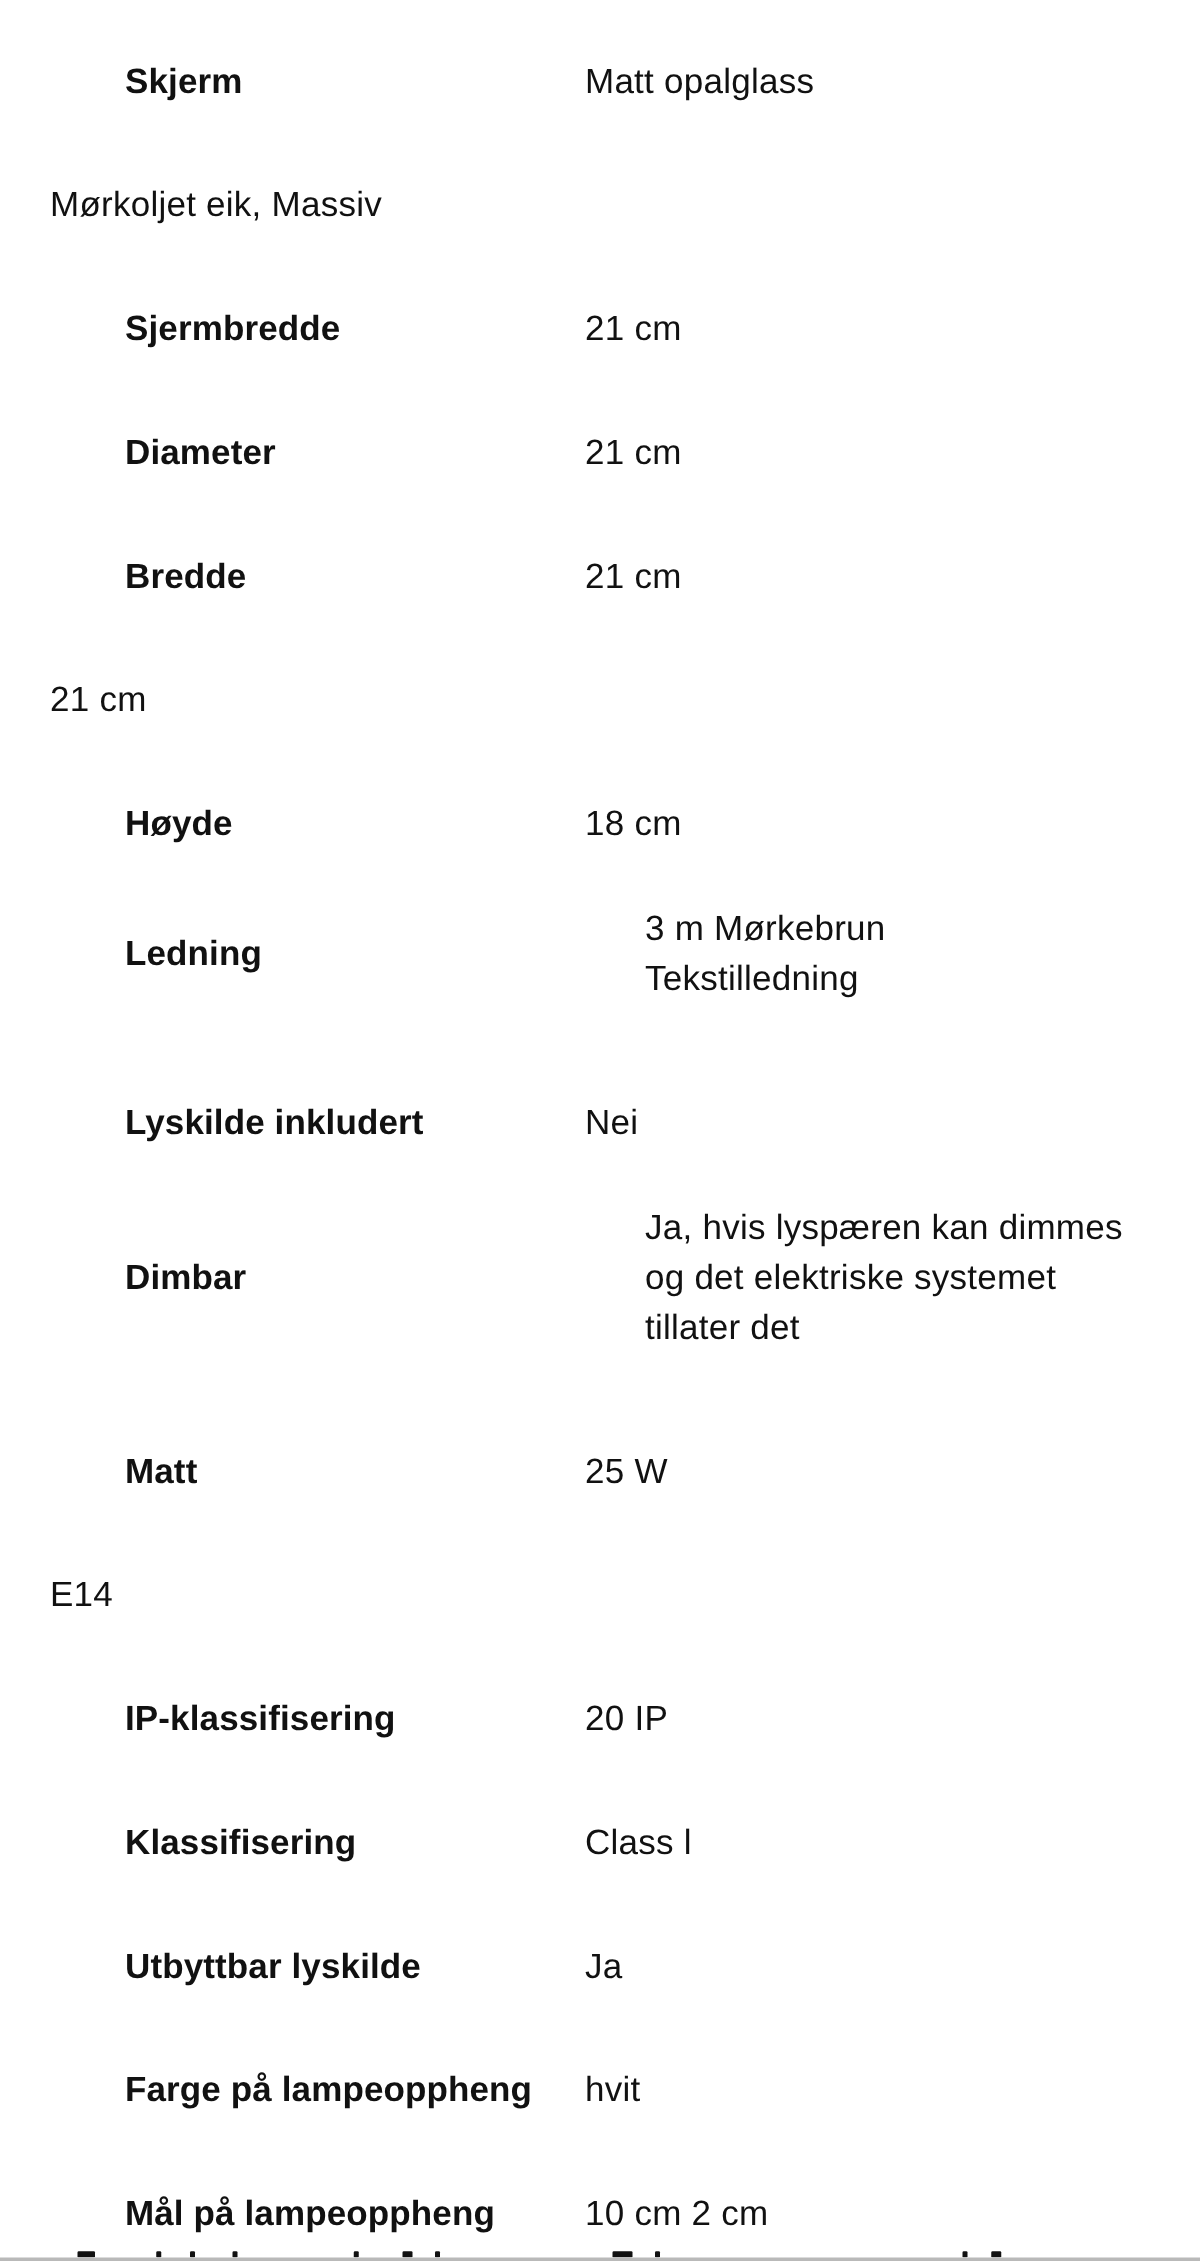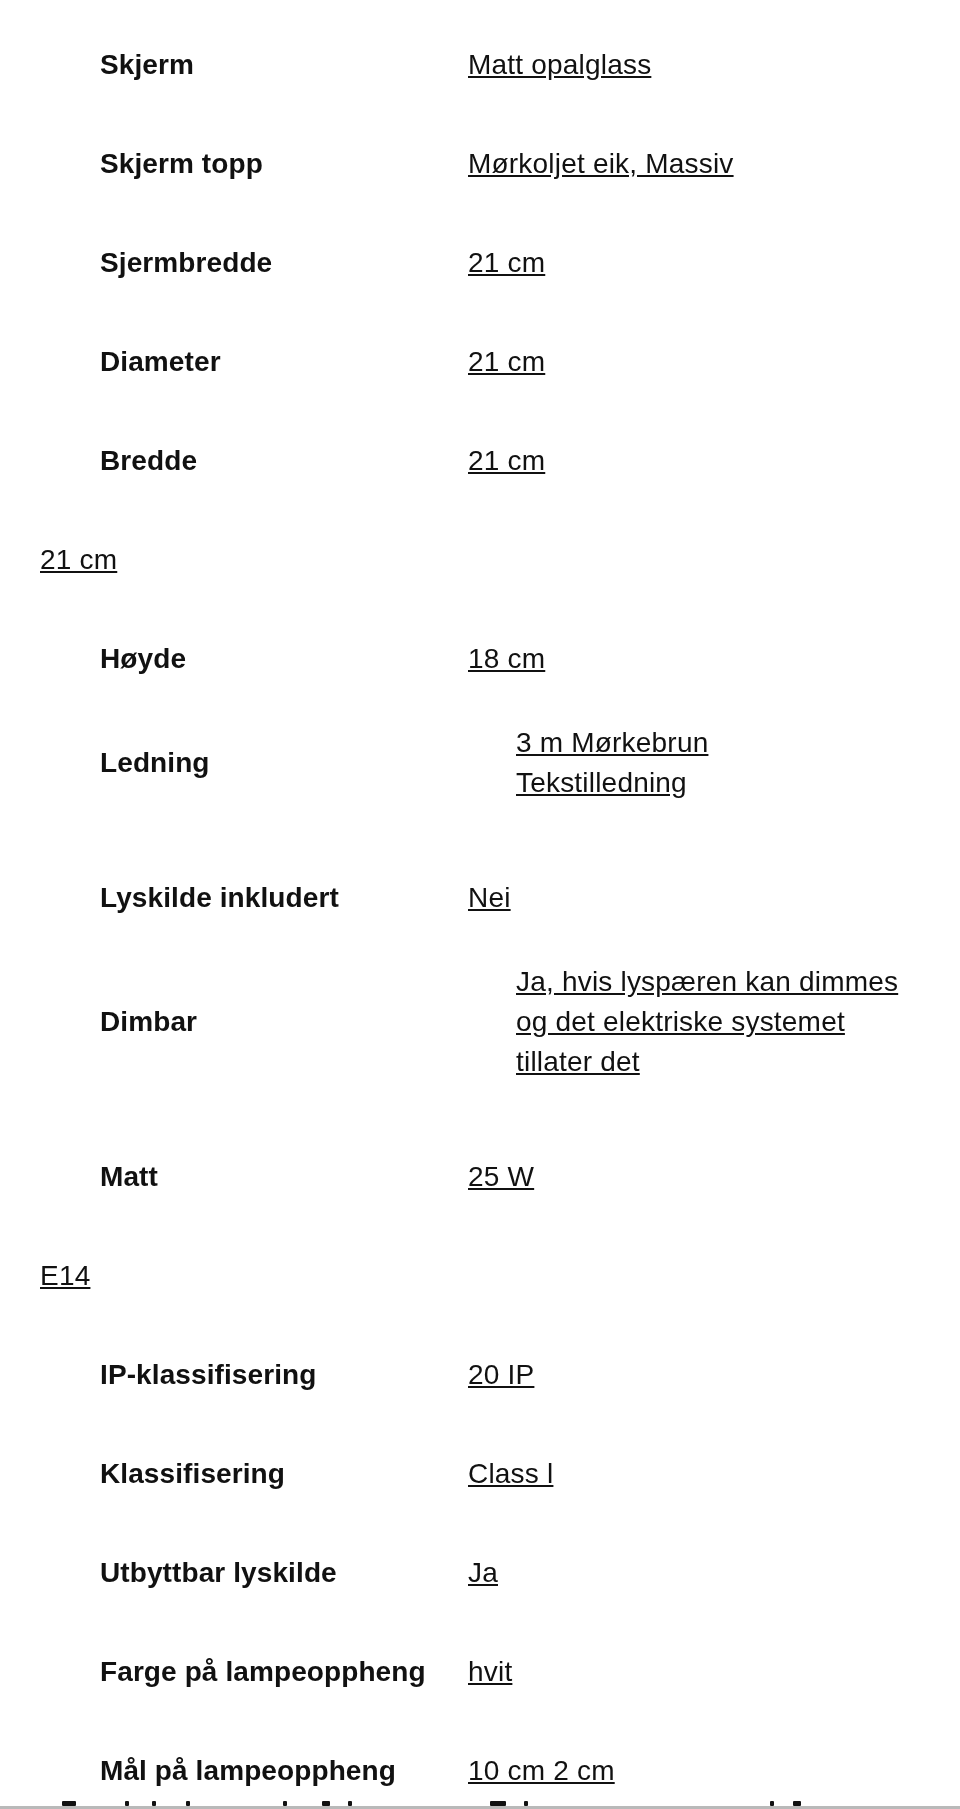--- a/index.html
+++ b/index.html
@@ -37,21 +37,20 @@
       font-weight: bold;
       line-height: 40px;
       letter-spacing: 0.1px;
     }
     .spec-value {
       width: 440px;
       font-size: 28px;
       font-weight: normal;
       line-height: 40px;
       letter-spacing: 0.2px;
-      text-decoration: underline;
     }
     .spec-row.multi {
       min-height: 0;
       padding-bottom: 30px;
       gap: 48px;
     }
     .bottom-rule {
       position: absolute;
       left: 0;
       top: 1806px;
@@ -79,21 +78,20 @@
 <body>
 
 <div class="spec-list">
 
   <div class="spec-row" style="padding-top:30px;min-height:99px;">
     <div class="spec-label">Skjerm</div>
     <div class="spec-value">Matt opalglass</div>
   </div>
 
   <div class="spec-row">
-    <div class="spec-label">Skjerm topp</div>
     <div class="spec-value">Mørkoljet eik, Massiv</div>
   </div>
 
   <div class="spec-row">
     <div class="spec-label">Sjermbredde</div>
     <div class="spec-value">21 cm</div>
   </div>
 
   <div class="spec-row">
     <div class="spec-label">Diameter</div>

